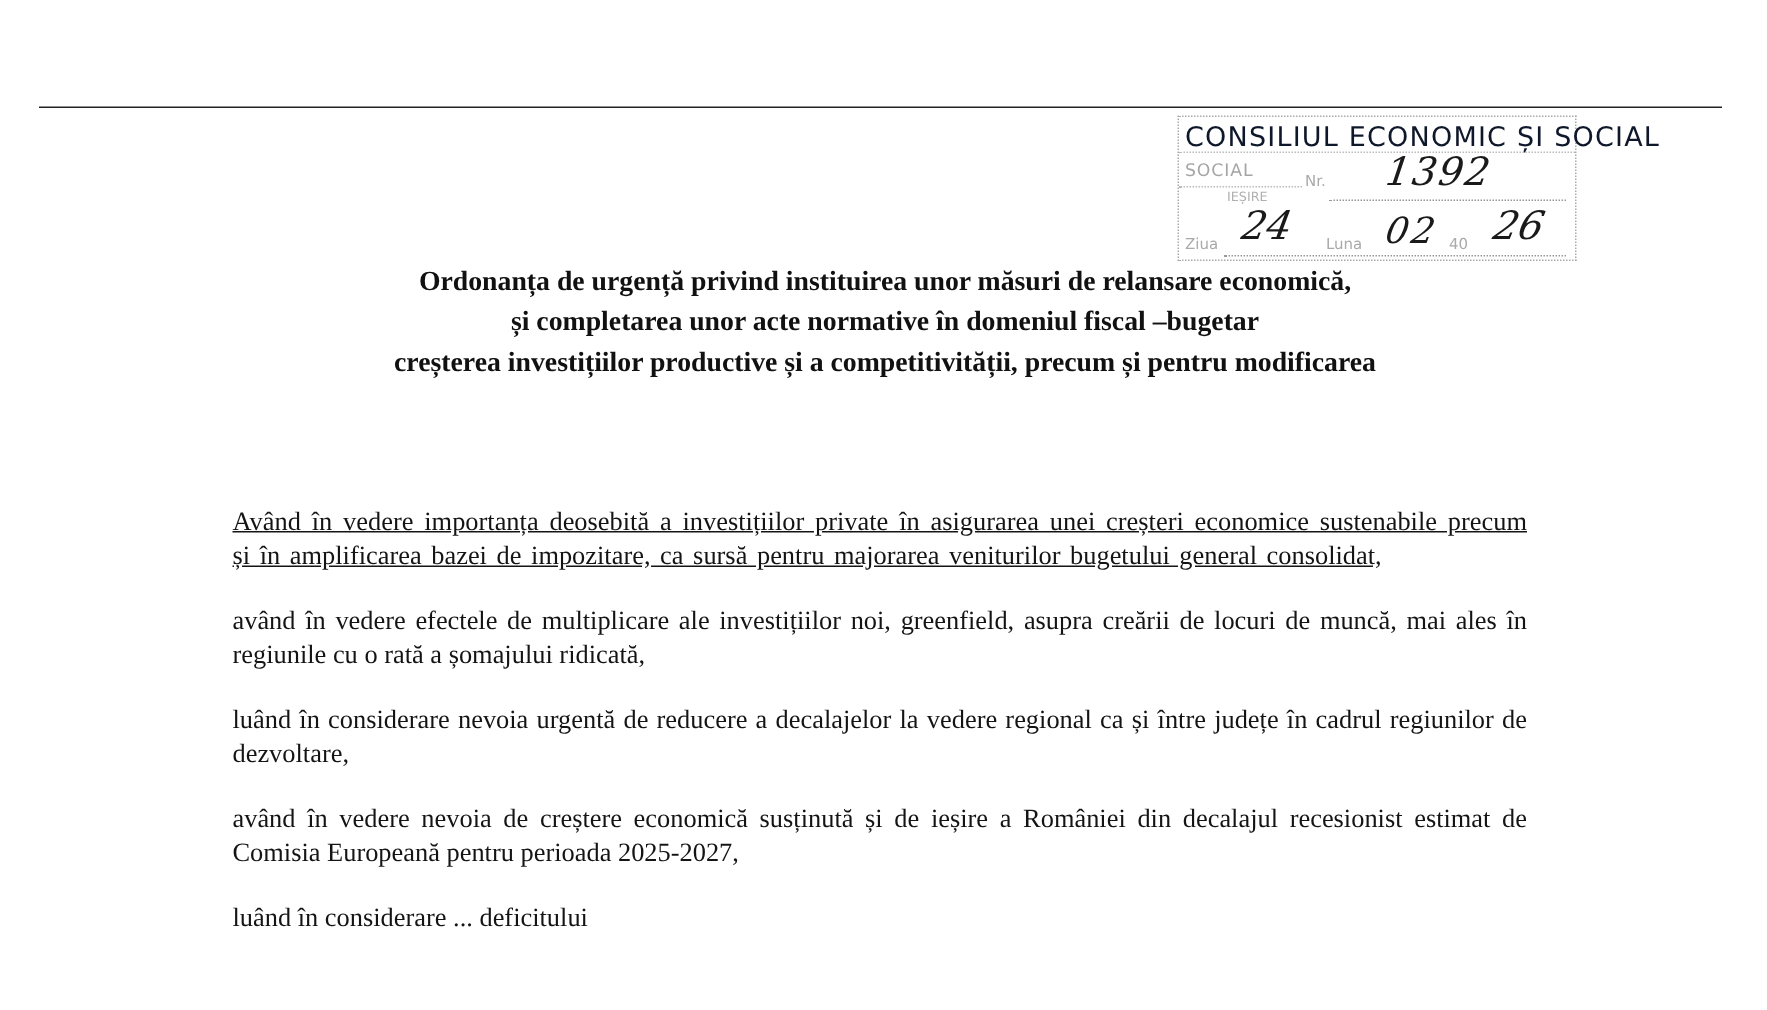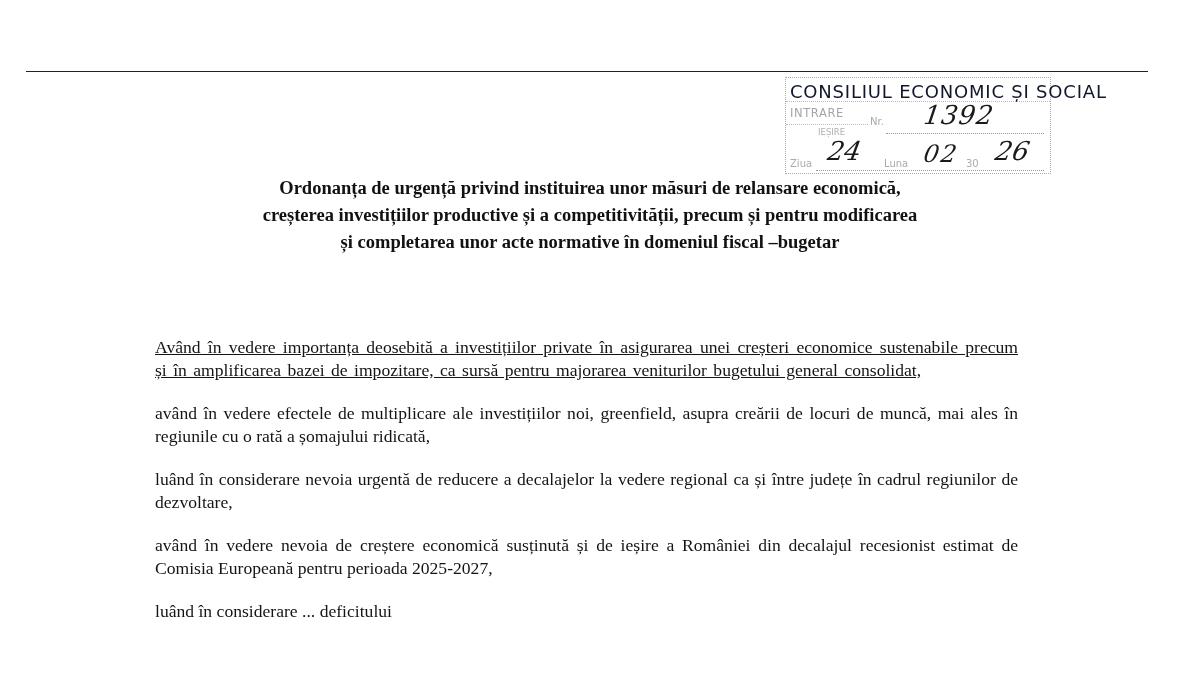--- a/index.html
+++ b/index.html
@@ -209,39 +209,39 @@
 </head>
 <body>
 
 <div class="page">
 
   <div class="top-rule"></div>
 
   <div class="stamp">
     <span class="stamp-org">CONSILIUL ECONOMIC ȘI SOCIAL</span>
     <div class="stamp-inbox"></div>
-    <span class="stamp-intrare">INTRARE</span>
+    <span class="stamp-intrare">SOCIAL</span>
     <div class="stamp-box-sep"></div>
     <span class="stamp-iesire">IEȘIRE</span>
     <span class="stamp-nr-label">Nr.</span>
     <div class="stamp-nr-line"></div>
     <span class="stamp-nr-value">1392</span>
     <span class="stamp-ziua-label">Ziua</span>
     <span class="stamp-ziua-value">24</span>
     <span class="stamp-luna-label">Luna</span>
     <span class="stamp-luna-value">02</span>
-    <span class="stamp-year-prefix">30</span>
+    <span class="stamp-year-prefix">40</span>
     <span class="stamp-year-value">26</span>
     <div class="stamp-bottom-line"></div>
   </div>
 
   <h1 class="title" style="margin:0;">
     <span class="title-line">Ordonanța de urgență privind instituirea unor măsuri de relansare economică,</span>
+    <span class="title-line">și completarea unor acte normative în domeniul fiscal –bugetar</span>
     <span class="title-line">creșterea investițiilor productive și a competitivității, precum și pentru modificarea</span>
-    <span class="title-line">și completarea unor acte normative în domeniul fiscal –bugetar</span>
   </h1>
 
   <div class="body-text">
     <p class="para p1">Având în vedere importanța deosebită a investițiilor private în asigurarea unei creșteri economice sustenabile precum și în amplificarea bazei de impozitare, ca sursă pentru majorarea veniturilor bugetului general consolidat,</p>
     <p class="para">având în vedere efectele de multiplicare ale investițiilor noi, greenfield, asupra creării de locuri de muncă, mai ales în regiunile cu o rată a șomajului ridicată,</p>
     <p class="para">luând în considerare nevoia urgentă de reducere a decalajelor la vedere regional ca și între județe în cadrul regiunilor de dezvoltare,</p>
     <p class="para">având în vedere nevoia de creștere economică susținută și de ieșire a României din decalajul recesionist estimat de Comisia Europeană pentru perioada 2025-2027,</p>
     <p class="para cut">luând în considerare ... deficitului</p>
   </div>
 

